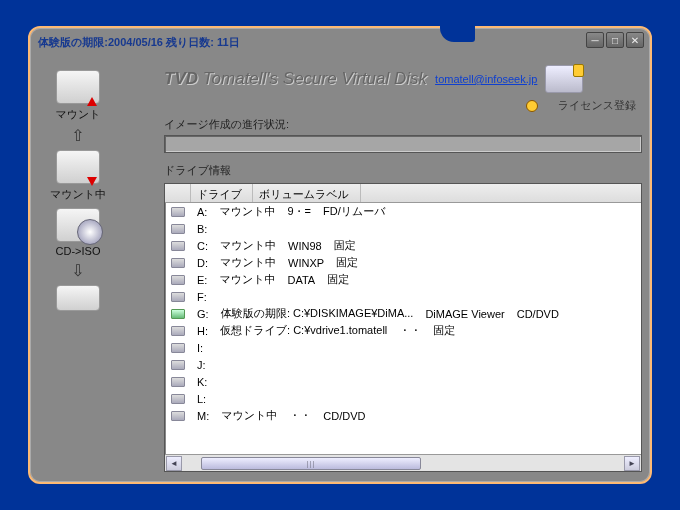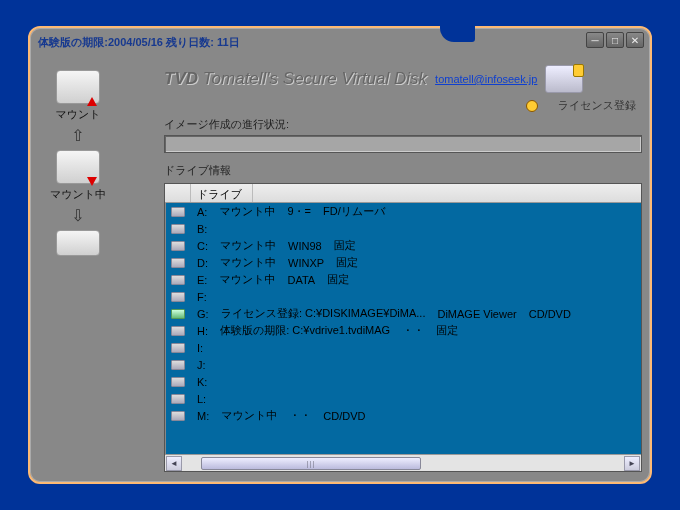--- a/index.html
+++ b/index.html
@@ -202,21 +202,21 @@
   margin-bottom: 8px;
 }
 .drive-section {
   display: flex;
   align-items: flex-start;
   gap: 6px;
   margin-bottom: 2px;
 }
 .list-wrap {
   flex: 1;
-  background: #0369a1;
+  background: #ffffff;
   border: 1px solid #555;
   box-shadow: inset 1px 1px 0 #888;
   display: flex;
   flex-direction: column;
   overflow: hidden;
 }
 .list-header {
   display: flex;
   background: linear-gradient(#eee, #ddd);
   border-bottom: 1px solid #999;
@@ -329,20 +329,24 @@
 
       <div class="side-arrows">⇧</div>
 
       <div class="side-item">
         <div class="side-icon">
             <div class="red-arrow down"></div>
           </div>
         <div class="side-label">マウント中</div>
       </div>
 
+      <div class="side-item">
+        <div class="side-icon cd"></div>
+        <div class="side-label">CD-&gt;ISO</div>
+      </div>
 
 
       <div class="side-arrows">⇩</div>
 
       <div class="side-item">
         <div class="side-icon" style="height:26px;"></div>
       </div>
 
     </div>
 
@@ -364,20 +368,21 @@
       <div class="progress-box"></div>
 
       <div class="drive-section">
         <span class="section-label">ドライブ情報</span>
       </div>
 
       <div class="list-wrap">
         <div class="list-header">
           <div class="col c0"></div>
           <div class="col c1">ドライブ</div>
+          <div class="col c3">ボリュームラベル</div>
         </div>
         <div class="rows" id="rows">
             <div class="row">
               <div class="cell c0">
                 <div class="drive-mini"></div>
               </div>
               <div class="cell c1">A:</div>
               <div class="cell c2">マウント中</div>
               <div class="cell c3">9・=</div>
               <div class="cell c4">FD/リムーバ</div>
@@ -425,30 +430,30 @@
               <div class="cell c1">F:</div>
               <div class="cell c2"></div>
               <div class="cell c3"></div>
               <div class="cell c4"></div>
             </div>
             <div class="row">
               <div class="cell c0">
                 <div class="drive-mini green"></div>
               </div>
               <div class="cell c1">G:</div>
-              <div class="cell c2">ライセンス登録: C:¥DISKIMAGE¥DiMA...</div>
+              <div class="cell c2">体験版の期限: C:¥DISKIMAGE¥DiMA...</div>
               <div class="cell c3">DiMAGE Viewer</div>
               <div class="cell c4">CD/DVD</div>
             </div>
             <div class="row">
               <div class="cell c0">
                 <div class="drive-mini"></div>
               </div>
               <div class="cell c1">H:</div>
-              <div class="cell c2">体験版の期限: C:¥vdrive1.tvdiMAG</div>
+              <div class="cell c2">仮想ドライブ: C:¥vdrive1.tomatell</div>
               <div class="cell c3">・・</div>
               <div class="cell c4">固定</div>
             </div>
             <div class="row">
               <div class="cell c0">
                 <div class="drive-mini"></div>
               </div>
               <div class="cell c1">I:</div>
               <div class="cell c2"></div>
               <div class="cell c3"></div>

